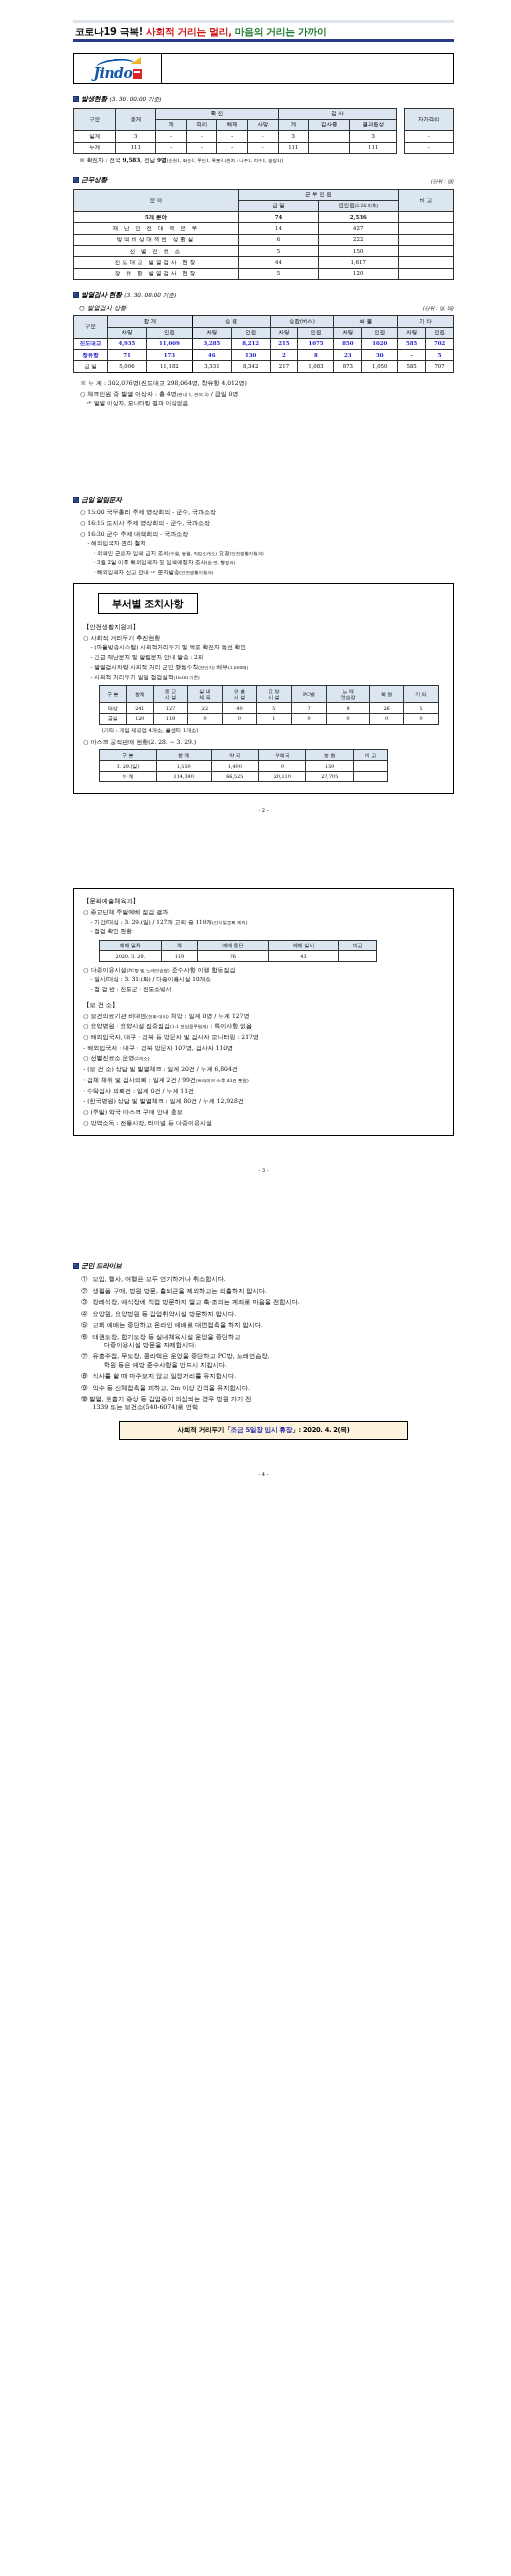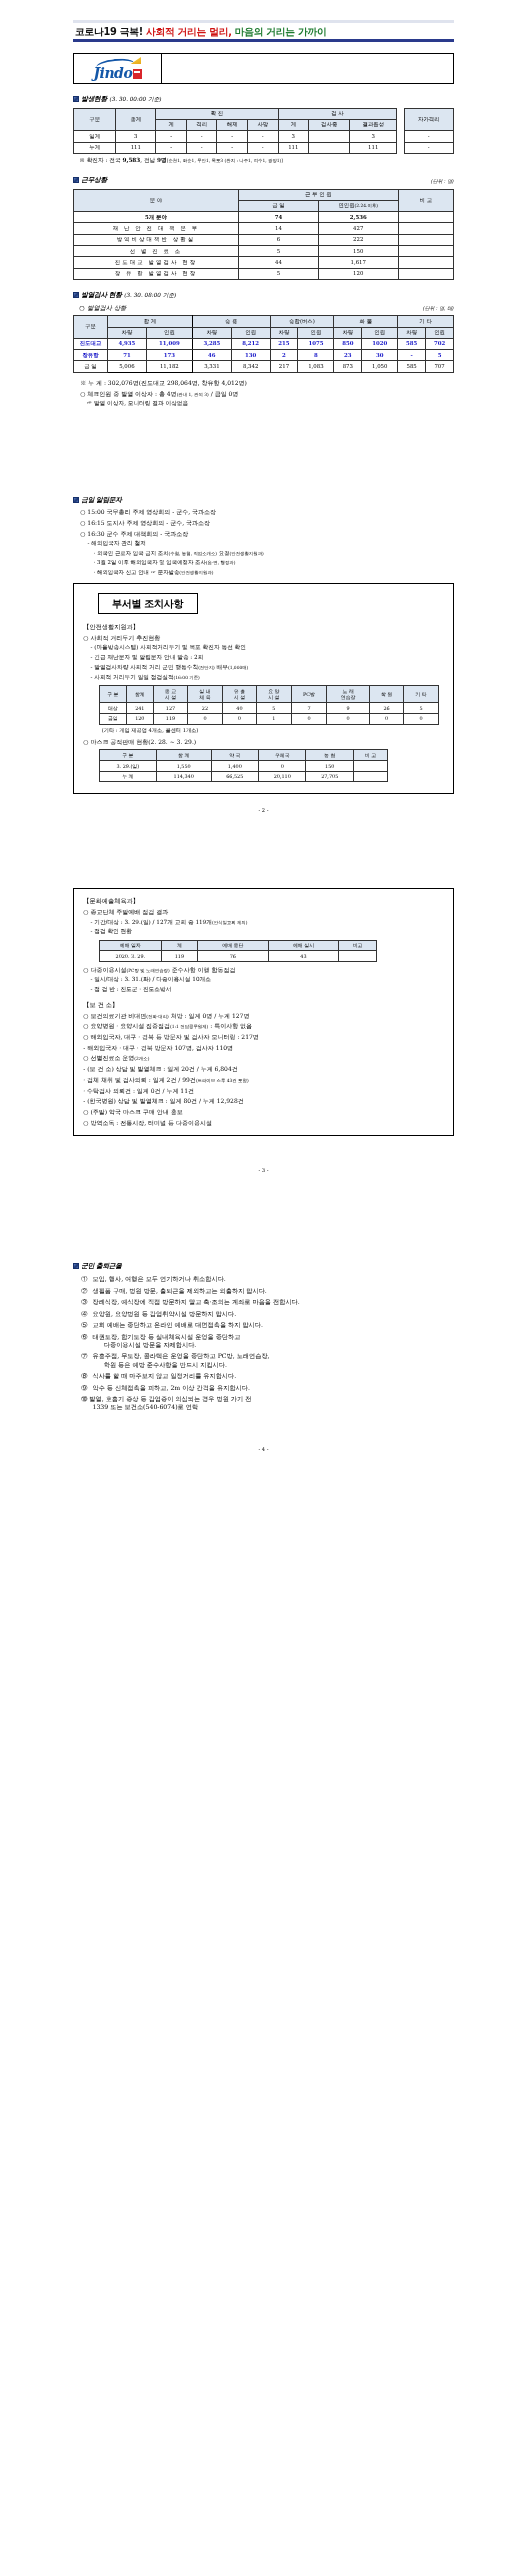--- a/index.html
+++ b/index.html
@@ -699,21 +699,21 @@
   </div>
 
 
   <div style="height:31px" class="spacer"></div>
   <div class="pfoot">- 3 -</div>
   <div style="height:77px" class="spacer"></div>
 
   <div class="sec">
     <div class="sec-head">
       <span class="sq-icon"></span>
-      <span class="sec-title">군민 출퇴근을</span>
+      <span class="sec-title">군민 드라이브</span>
     </div>
 
 
     <div class="rule-list">
       <div class="rule">
         <span class="num">①</span>
         <span class="txt">모임, 행사, 여행은 모두 연기하거나 취소합시다.</span>
       </div>
       <div class="rule">
         <span class="num">②</span>
@@ -754,20 +754,23 @@
         <span class="txt">악수 등 신체접촉을 피하고, 2m 이상 간격을 유지합시다.</span>
       </div>
       <div class="rule">
         <span class="txt">
           <span>⑩ 발열, 호흡기 증상 등 감염증이 의심되는 경우 병원 가기 전</span>
           <span class="sub" style="margin-left:11.3px">1339 또는 보건소(540-6074)로 연락</span>
         </span>
       </div>
     </div>
 
+    <div class="final-box">
+      <span>사회적 거리두기「</span><span class="blue">조금 5일장 임시 휴장</span><span>」: 2020. 4. 2(목)</span>
+    </div>
   </div>
 
   <div style="height:31px" class="spacer"></div>
   <div class="pfoot">- 4 -</div>
   <div style="height:20.6px" class="spacer"></div>
 
 </div>
 
 
 </body></html>

